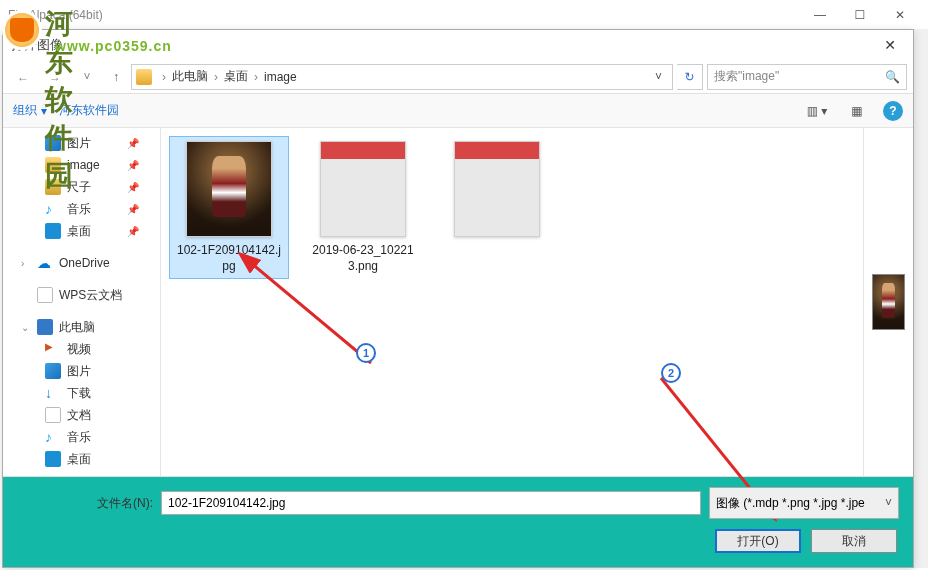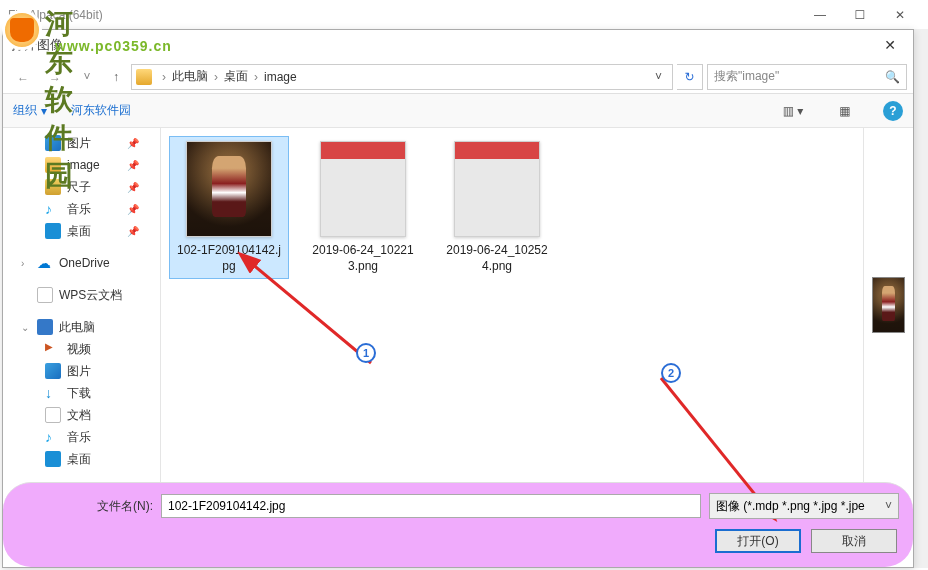--- a/index.html
+++ b/index.html
@@ -26,21 +26,21 @@
     .breadcrumb { flex: 1; height: 26px; border: 1px solid #ccc; background: #fff; display: flex; align-items: center; padding: 0 4px; gap: 2px; }
     .breadcrumb .folder-ico { width: 16px; height: 16px; background: linear-gradient(#ffd87a, #e5a82d); border-radius: 2px; margin-right: 4px; }
     .breadcrumb .sep { color: #888; padding: 0 4px; }
     .breadcrumb .crumb { color: #333; }
     .breadcrumb .spacer { flex: 1; }
     .breadcrumb .dropdown { color: #555; padding: 0 6px; }
     .refresh-btn { width: 26px; height: 26px; border: 1px solid #ccc; border-left: 0; display: flex; align-items: center; justify-content: center; color: #2a6dd6; }
     .search-box { width: 200px; height: 26px; border: 1px solid #ccc; display: flex; align-items: center; padding: 0 6px; color: #888; }
     .search-box .mag { margin-left: auto; color: #666; }
     
-    .toolbar-row { height: 34px; border-bottom: 1px solid #e5e5e5; background: #f9f9f9; display: flex; align-items: center; padding: 0 10px; gap: 24px; text-align: right; }
+    .toolbar-row { height: 34px; border-bottom: 1px solid #e5e5e5; background: #f9f9f9; display: flex; align-items: center; padding: 0 10px; gap: 12px; text-align: right; }
     .toolbar-row .tb-item { color: #1a6ed0; cursor: pointer; display: flex; align-items: center; gap: 4px; }
     .toolbar-row .spacer { flex: 1; }
     .toolbar-row .view-btn { width: 28px; height: 24px; display: flex; align-items: center; justify-content: center; color: #555; }
     .toolbar-row .help-btn { width: 20px; height: 20px; border-radius: 50%; background: #2a9fd6; color: #fff; display: flex; align-items: center; justify-content: center; font-weight: bold; }
     
     .body-row { flex: 1; display: flex; min-height: 0; }
     .sidebar { width: 158px; border-right: 1px solid #e5e5e5; overflow-y: auto; padding: 4px 12px; }
     .side-item { height: 22px; display: flex; align-items: center; padding: 0 8px 0 30px; gap: 6px; color: #333; position: relative; }
     .side-item.header { padding-left: 22px; font-weight: 400; }
     .side-item .chev { position: absolute; left: 6px; color: #888; font-size: 10px; }
@@ -69,25 +69,25 @@
     .file-thumb.dark-img { background: linear-gradient(rgba(0,0,0,0.2), rgba(0,0,0,0.5)), radial-gradient(circle at 50% 35%, #a67845 25%, #3a2515 70%); }
     .file-thumb.dark-img::after { content: ""; position: absolute; top: 15%; left: 30%; width: 40%; height: 65%; background: linear-gradient(#d4a572 20%, #8b2020 45%, #fff 60%, #5a1818 75%); border-radius: 20% 20% 10% 10%; }
     .file-name { color: #222; word-break: break-all; line-height: 1.3; }
     
     .preview-pane { width: 50px; border-left: 1px solid #e5e5e5; display: flex; align-items: center; justify-content: center; padding: 8px; }
     .preview-thumb { width: 38px; height: 56px; background: linear-gradient(rgba(0,0,0,0.2), rgba(0,0,0,0.5)), radial-gradient(circle at 50% 35%, #a67845 25%, #3a2515 70%); border: 1px solid #888; position: relative; }
     .preview-thumb::after { content: ""; position: absolute; top: 15%; left: 28%; width: 44%; height: 65%; background: linear-gradient(#d4a572 20%, #8b2020 45%, #fff 60%, #5a1818 75%); border-radius: 20% 20% 10% 10%; }
     .arrow-svg { position: absolute; overflow: visible; }
     .step-badge { position: absolute; width: 20px; height: 20px; border-radius: 50%; background: #fff; border: 2px solid #2a6dd6; color: #2a6dd6; font-weight: bold; display: flex; align-items: center; justify-content: center; font-size: 11px; }
     
-    .footer { border-top: 1px solid #e0e0e0; padding: 10px 14px 14px; background: #f0abfc; border-radius: 28px; }
+    .footer { border-top: 1px solid #e0e0e0; padding: 10px 14px 14px; background: #14b8a6; }
     .fn-row { display: flex; align-items: center; gap: 8px; margin-bottom: 10px; padding-left: 80px; }
     .fn-row label { color: #333; }
     .fn-input { flex: 1; height: 24px; border: 1px solid #aaa; padding: 0 6px; background: #fff; }
-    .filter-select { width: 190px; height: 26px; border: 1px solid #aaa; padding: 0 6px; background: #efefef; display: flex; align-items: center; position: relative; }
+    .filter-select { width: 190px; height: 32px; border: 1px solid #aaa; padding: 0 6px; background: #efefef; display: flex; align-items: center; position: relative; }
     .filter-select::after { content: "˅"; position: absolute; right: 6px; color: #555; }
     .btn-row { display: flex; justify-content: flex-end; gap: 10px; padding-right: 2px; }
     .dlg-btn { width: 86px; height: 24px; border: 1px solid #888; background: #e8e8e8; color: #333; display: flex; align-items: center; justify-content: center; }
     .dlg-btn.primary { border: 2px solid #1a6dd0; background: #e8e8e8; }
     
     .scrollbar-gutter { position: absolute; top: 29px; right: 0; width: 14px; bottom: 2px; background: #f0f0f0; }
   </style>
 </head>
 <body>
 
@@ -215,25 +215,24 @@
         </div>
     </div>
 
     <div class="file-area">
       <div class="file-item selected">
         <div class="file-thumb dark-img"></div>
         <div class="file-name">102-1F209104142.jpg</div>
       </div>
       <div class="file-item">
         <div class="file-thumb screenshot"></div>
-        <div class="file-name">2019-06-24_102213.png</div>
+        <div class="file-name">2019-06-23_102213.png</div>
       </div>
       <div class="file-item">
         <div class="file-thumb screenshot"></div>
-        <div class="file-name">2019-06-24_102524.png</div>
       </div>
 
       <svg class="arrow-svg" style="left:80px; top:125px;" width="140" height="120">
         <defs>
             <marker id="ah1" markerWidth="10" markerHeight="10" refX="2" refY="3" orient="auto">
               <path d="M0,0 L0,6 L8,3 z" fill="#e02828"></path>
             </marker>
           </defs>
         <line x1="130" y1="110" x2="10" y2="10" stroke="#e02828" stroke-width="3" marker-end="url(#ah1)"></line>
       </svg>

